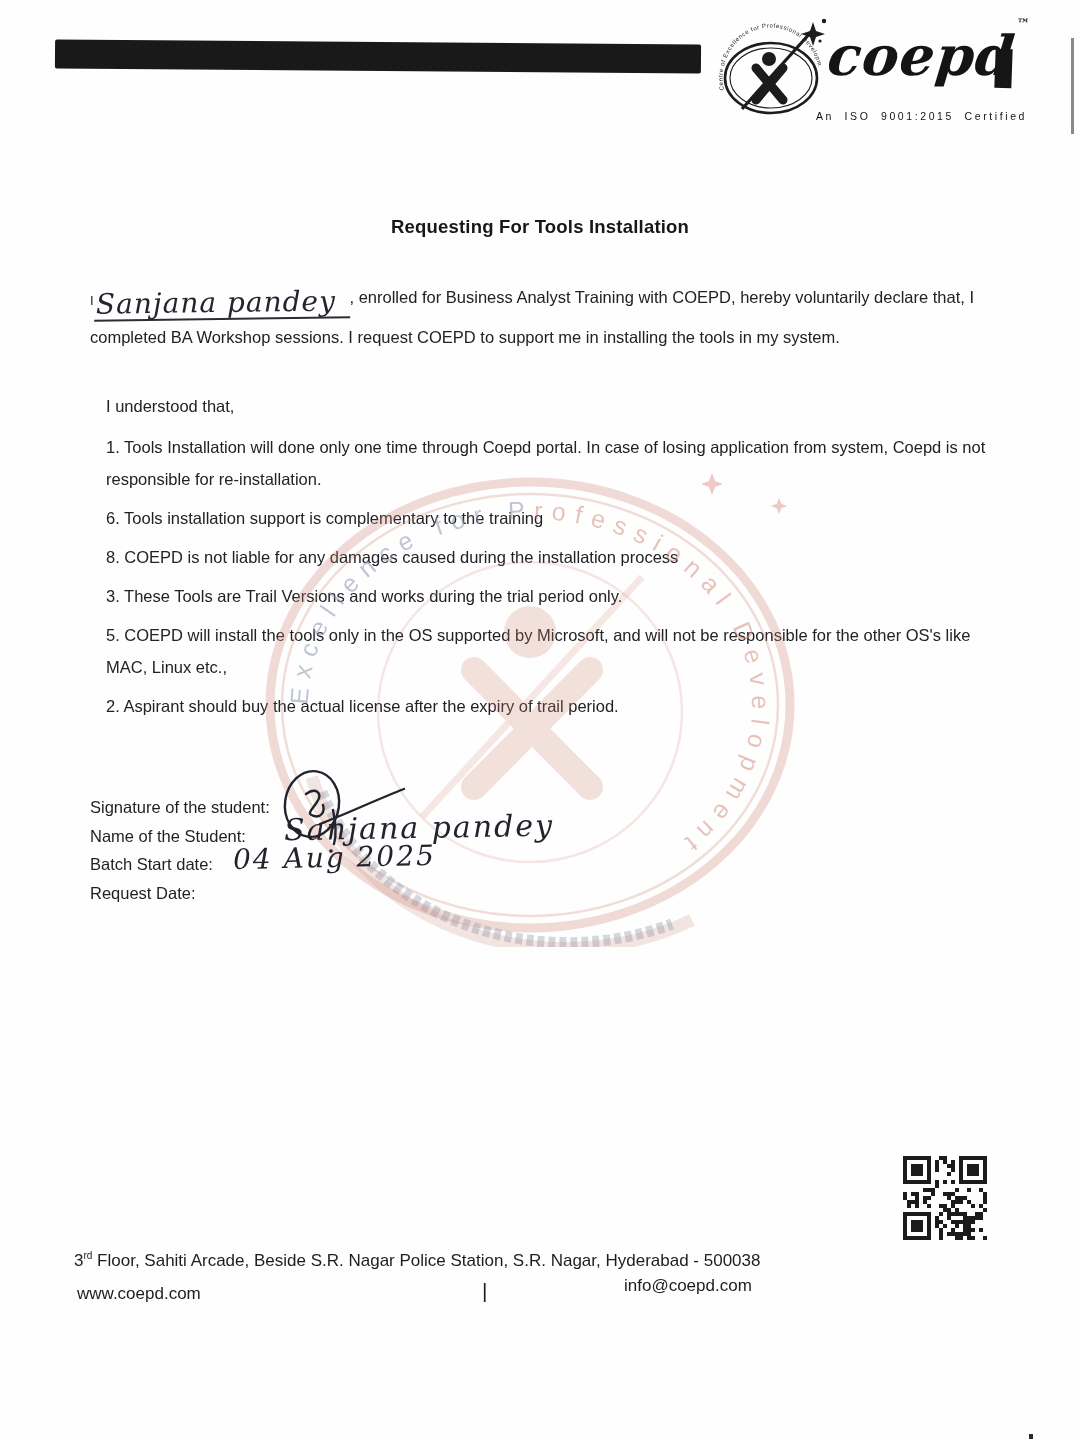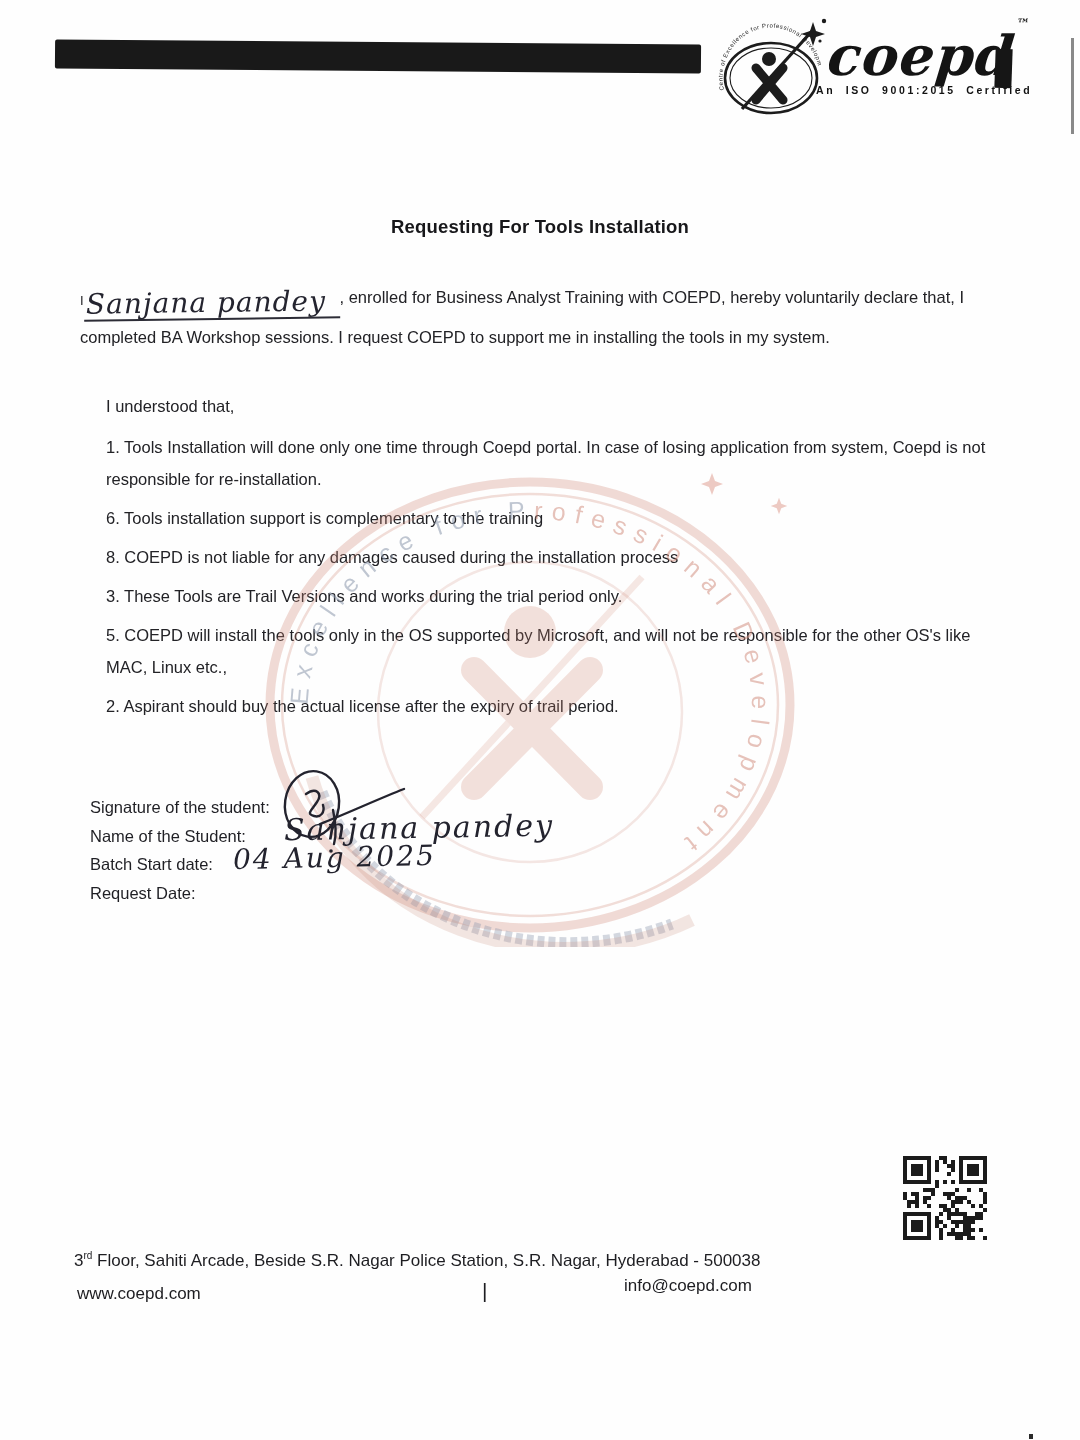--- a/index.html
+++ b/index.html
@@ -10,32 +10,32 @@
   }
   
   .redaction-bar{position:absolute;left:55px;top:42px;width:646px;height:29px;
     background:#191919;border-radius:2px;transform:rotate(0.45deg);}
   .logo{position:absolute;left:712px;top:12px;width:320px;height:112px;}
   .emblem{position:absolute;left:0;top:2px;}
   .brand{position:absolute;left:116px;top:16px;
     font-family:"DejaVu Serif",serif;font-style:italic;font-weight:bold;
     font-size:55px;letter-spacing:1px;color:#141414;transform:skewX(-6deg);line-height:1;}
   .brand sup{font-size:13px;position:relative;top:-28px;left:-2px;}
-  .iso{position:absolute;left:104px;top:72px;font-size:10.5px;font-weight:bold;
+  .iso{position:absolute;left:104px;top:98px;font-size:10.5px;font-weight:normal;
     letter-spacing:2.6px;word-spacing:5px;color:#121212;white-space:nowrap;}
   .black-mark{position:absolute;left:995px;top:49px;width:17px;height:39px;
     background:#161616;transform:rotate(2deg);}
   .edge-line{position:absolute;left:1071px;top:38px;width:3px;height:96px;
     background:#4a4a4a;opacity:.65;}
   .speck{position:absolute;left:1029px;top:1434px;width:4px;height:5px;background:#2a2a2a;}
 
   
   .title{position:absolute;left:0;top:216px;width:1080px;text-align:center;
     font-size:18.5px;font-weight:bold;letter-spacing:.2px;color:#17171a;}
-  .intro{position:absolute;left:80px;top:280px;width:906px;
+  .intro{position:absolute;left:90px;top:280px;width:906px;
     font-size:16.5px;line-height:34px;color:#222226;}
   .hand{font-family:"DejaVu Serif",serif;font-style:italic;color:#24242f;}
   .intro .prefix{font-size:13px;vertical-align:-2px;}
   .intro .hand-name{display:inline-block;font-size:28px;line-height:30px;
     letter-spacing:1px;border-bottom:2.5px solid #2c2c36;padding:0 14px 0 2px;
     vertical-align:-9px;transform:rotate(-0.8deg);}
   .terms{position:absolute;left:90px;top:390px;width:914px;}
   .terms p{margin:0 0 7px 16px;font-size:16.5px;line-height:32px;color:#222226;}
   .terms p.lead{margin-bottom:9px;}
 

